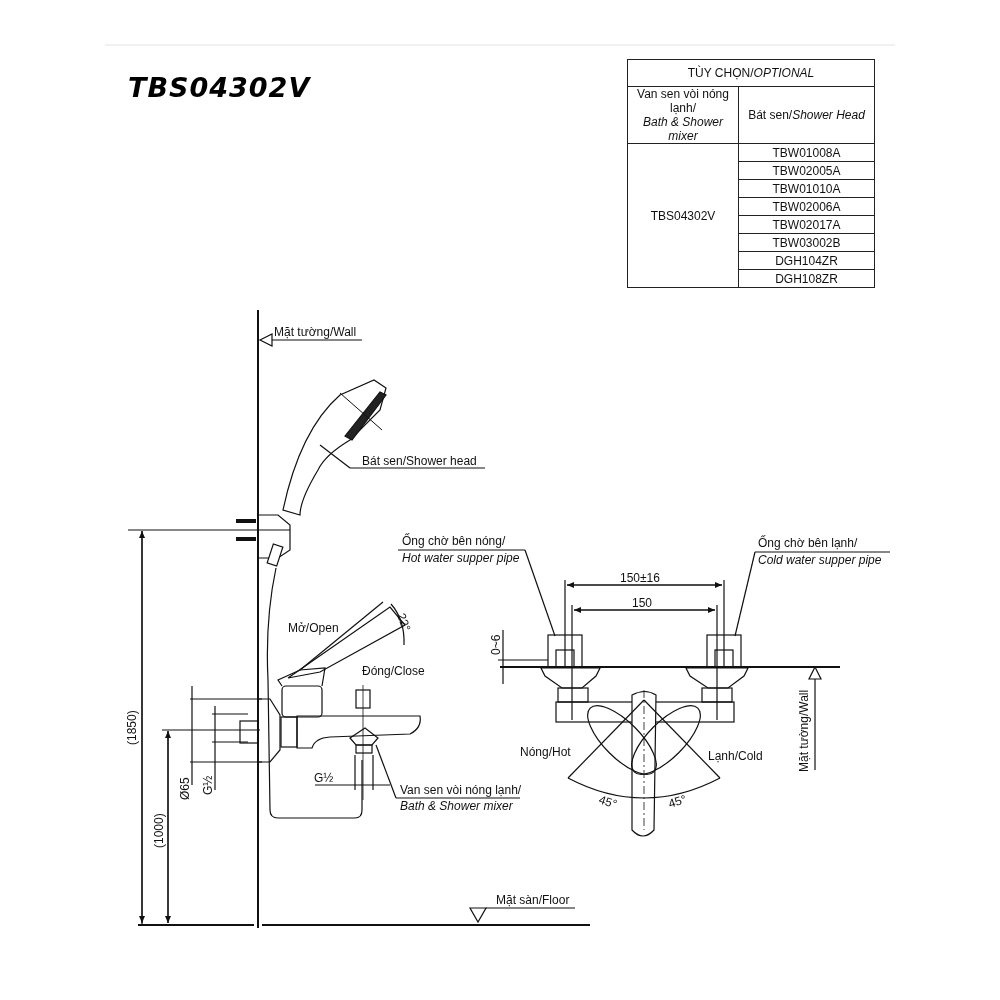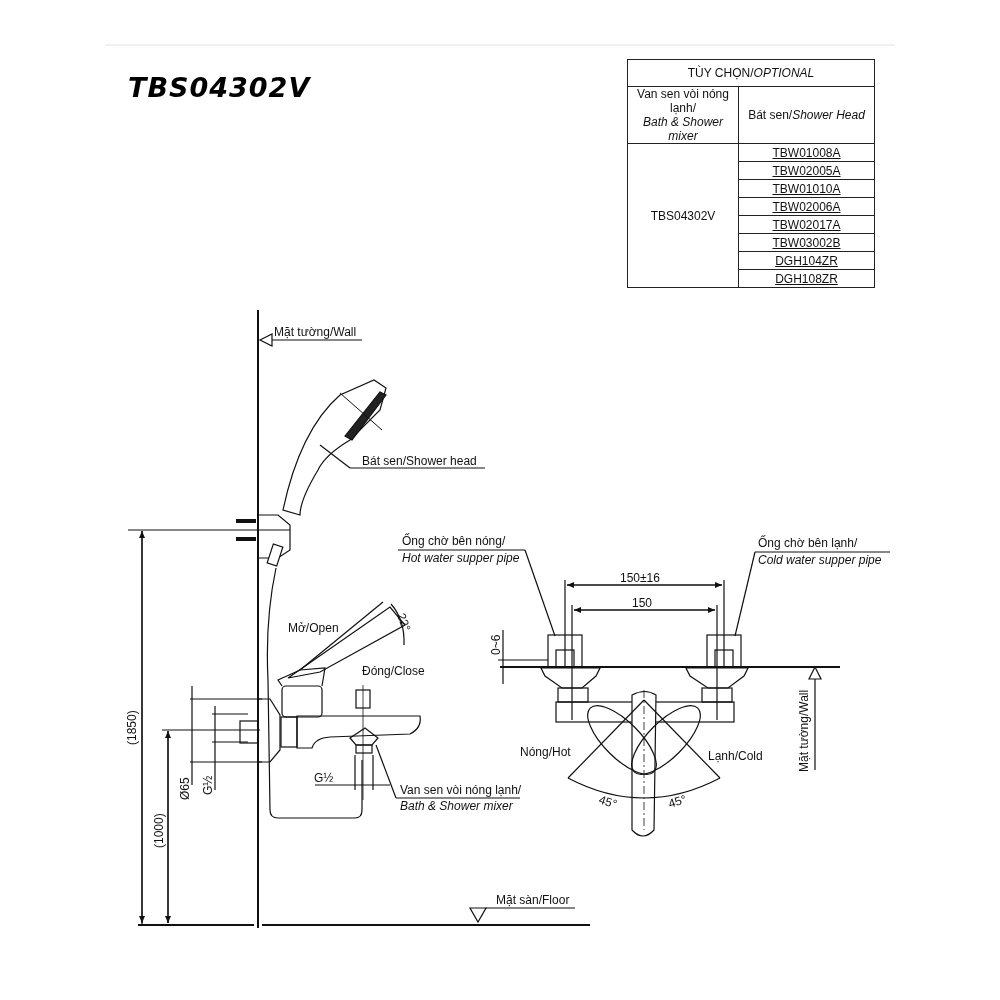--- a/index.html
+++ b/index.html
@@ -3,21 +3,21 @@
 <meta charset="utf-8">
 <style>
   html, body { margin:0; padding:0; background:#ffffff; }
   body { width:1000px; height:1000px; position:relative; overflow:hidden; font-family:"Liberation Sans", sans-serif; color:#111; }
   .topline { position:absolute; left:105px; top:44px; width:790px; height:2px; background:#f1f1f1; }
   .model-title { position:absolute; left:128px; top:72px; font-family:"DejaVu Sans", sans-serif; font-weight:bold; font-style:italic; font-size:27px; letter-spacing:1px; color:#000; }
   table.opt { position:absolute; left:627px; top:59px; width:248px; border-collapse:collapse; font-size:12px;padding-left:7px; }
   table.opt td { border:1.5px solid #222; text-align:center; padding:0; }
   table.opt .hdr { height:26px; }
   table.opt .sub { height:40px; line-height:14px; }
-  table.opt .val { height:17px;text-decoration:underline; }
+  table.opt .val { height:17px; }
   table.opt .left { width:110px; }
   svg.drw { position:absolute; left:0; top:0; }
   svg text { font-family:"Liberation Sans", sans-serif; font-size:12px; fill:#111; }
   svg text.it { font-style:italic; }
 </style>
 </head>
 <body>
 
 <div class="topline"></div>
 <div class="model-title">TBS04302V</div>

